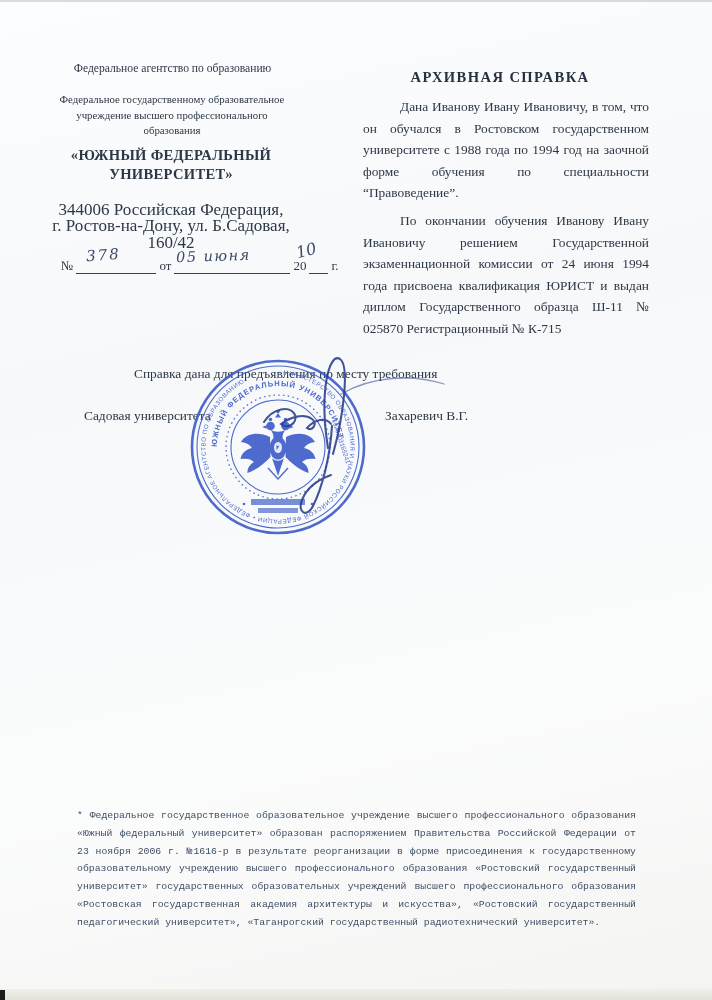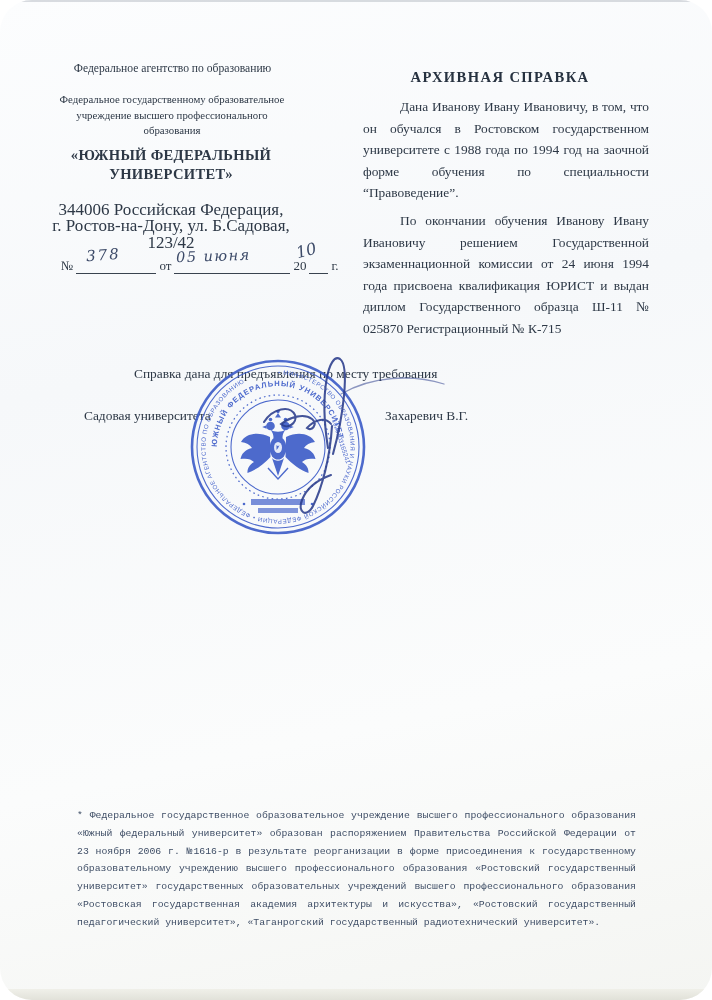--- a/index.html
+++ b/index.html
@@ -4,21 +4,20 @@
 <style>
   html,body{margin:0;padding:0;background:#ffffff;}
   .sheet{
     position:relative;
     width:712px;height:1000px;
     margin:0 auto;
     overflow:hidden;
     background:linear-gradient(168deg,#fcfdfe 0%,#f6f8fa 35%,#fbfcfc 70%,#f4f5f2 100%);
     font-family:"Liberation Serif","DejaVu Serif",serif;
     color:#2d3846;
-    border-radius:32px;
   }
   .abs{position:absolute;}
   .center{text-align:center;}
   .top-edge{position:absolute;top:0;left:0;width:100%;height:2px;background:#b9bfc6;opacity:.55;}
   .bottom-strip{position:absolute;bottom:0;left:0;width:100%;height:11px;
     background:linear-gradient(#eeeee6,#dcdcd2);opacity:.8;}
   .corner-mark{position:absolute;left:0;bottom:0;width:5px;height:10px;background:#1c1c1c;}
 
   .agency{top:62px;left:55px;width:235px;font-size:11.6px;}
   .institution{top:92px;left:48px;width:248px;font-size:10.8px;line-height:15.6px;}
@@ -53,21 +52,21 @@
 <body>
 
 <div class="sheet">
   <div class="top-edge"></div>
 
   <div class="abs agency center">Федеральное агентство по образованию</div>
   <div class="abs institution center">Федеральное государственному образовательное учреждение высшего профессионального образования</div>
   <div class="abs university center">«ЮЖНЫЙ ФЕДЕРАЛЬНЫЙ УНИВЕРСИТЕТ»</div>
   <div class="abs address center">
     <div>344006 Российская Федерация,</div>
-    <div>г. Ростов-на-Дону, ул. Б.Садовая, 123/42</div>
+    <div>г. Ростов-на-Дону, ул. Б.Садовая, 160/42</div>
   </div>
 
   <div class="abs ref-row">
     <div class="ref-inner">
       <span class="ref-word">№</span>
       <span class="blank b1"></span>
       <span class="ref-word">от</span>
       <span class="blank b2"></span>
       <span class="ref-word">20</span>
       <span class="blank b3"></span>

